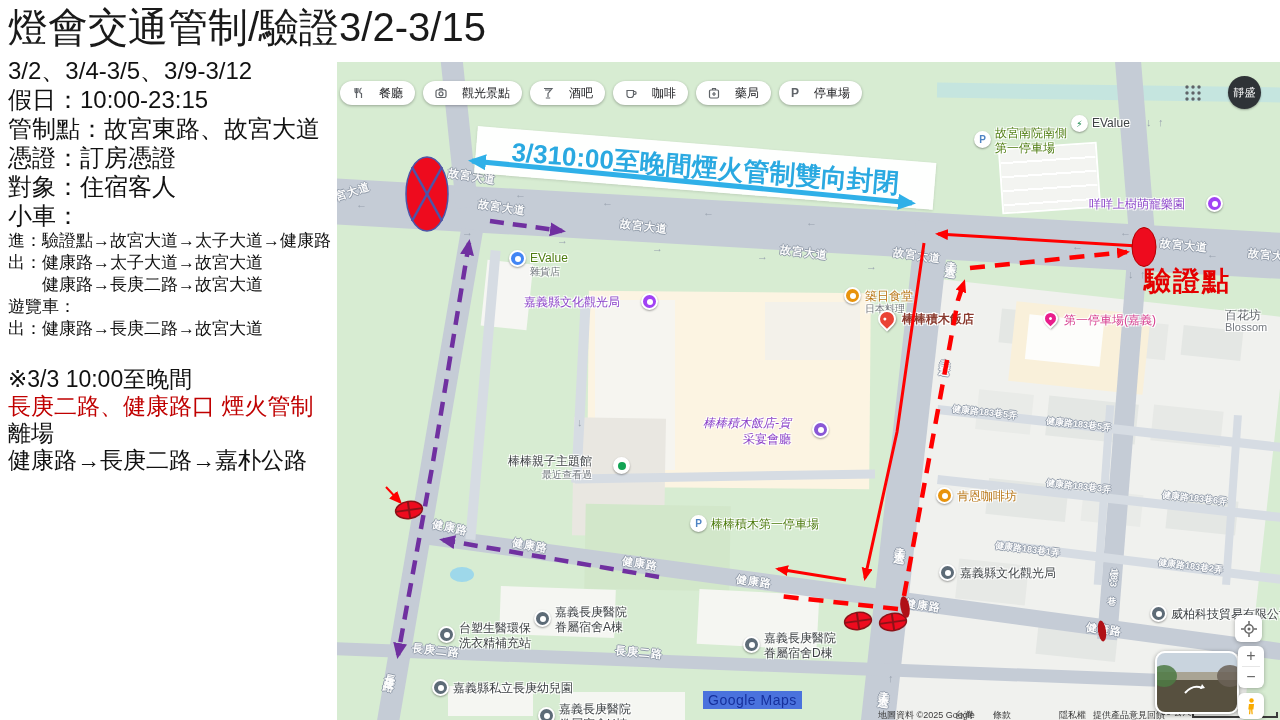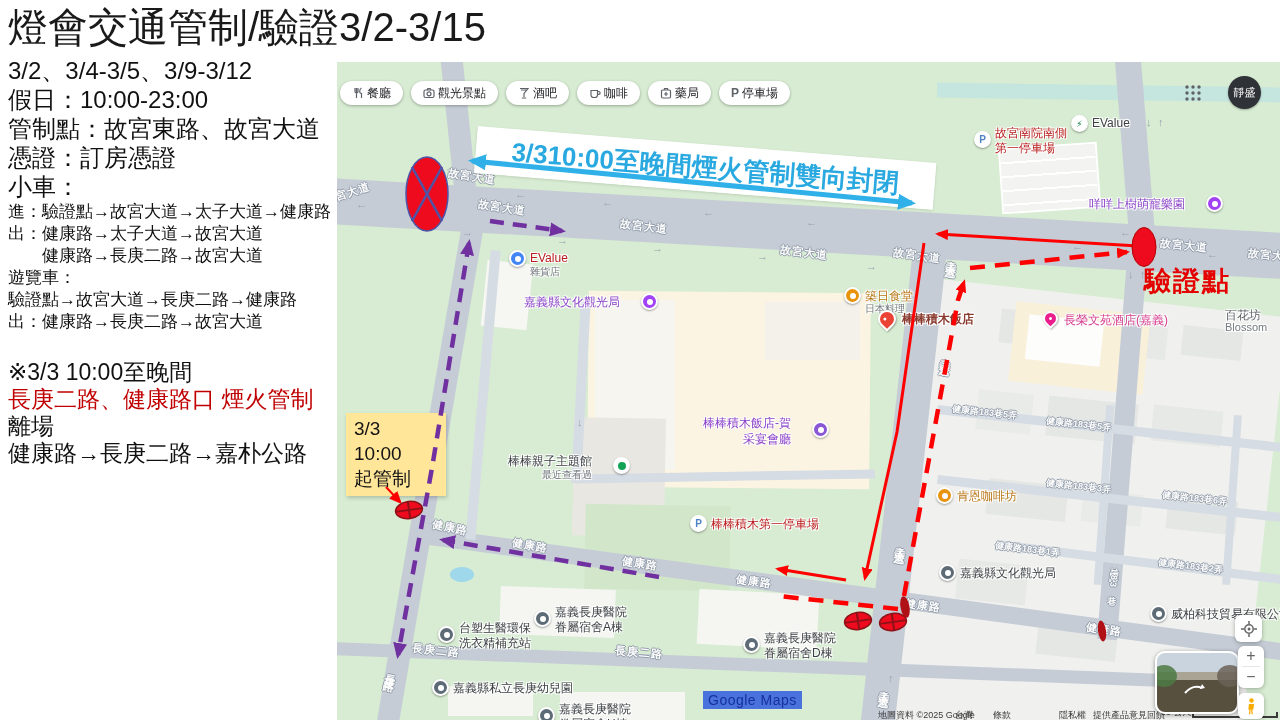--- a/index.html
+++ b/index.html
@@ -31,24 +31,24 @@
   .pic .dot{width:6px;height:6px;border-radius:50%;background:#fff;}
   .pin{position:absolute;left:0;top:0;width:15px;height:15px;border-radius:50% 50% 50% 0;
        transform:rotate(-45deg);border:2px solid #fff;box-shadow:0 1px 2px rgba(0,0,0,.35);box-sizing:border-box;}
   .pin .dot{position:absolute;left:4px;top:4px;width:3px;height:3px;border-radius:50%;background:#fff;}
   .plab{position:absolute;left:21px;top:1px;font-size:12px;font-weight:500;white-space:nowrap;color:#3c4043;
         text-shadow:-1px -1px 0 #fff,1px -1px 0 #fff,-1px 1px 0 #fff,1px 1px 0 #fff,0 0 2px #fff;}
   .psub{position:absolute;left:21px;top:15px;font-size:10px;font-weight:400;color:#757a80;white-space:nowrap;
         text-shadow:-1px -1px 0 #fff,1px -1px 0 #fff,-1px 1px 0 #fff,1px 1px 0 #fff;}
   .plab.l{left:auto;right:21px;text-align:right;}
   .psub.l{left:auto;right:21px;text-align:right;}
-  .c-blue{color:#b91c1c;} .c-purple{color:#8b42c9;} .c-orange{color:#b87514;} .c-pink{color:#d63d8f;} .c-gray{color:#5f6368;}
+  .c-blue{color:#4d7c0f;} .c-purple{color:#8b42c9;} .c-orange{color:#b87514;} .c-pink{color:#d63d8f;} .c-gray{color:#5f6368;}
   
   #chips{position:absolute;left:3px;top:19px;display:flex;gap:8px;z-index:20;}
-  .chip{display:flex;align-items:center;gap:3px;height:24px;padding:0 12px;background:#fff;border-radius:13px;
+  .chip{display:flex;align-items:center;gap:15px;height:24px;padding:0 12px;background:#fff;border-radius:13px;
         box-shadow:0 1px 3px rgba(0,0,0,.3);font-size:12px;color:#202124;white-space:nowrap;}
   .chip svg{display:block;}
   .chip .pch{font-size:12px;font-weight:700;color:#5f6368;}
   
   #grid-ic{position:absolute;left:847px;top:22px;z-index:20;}
   #avatar{position:absolute;left:891px;top:14px;width:33px;height:33px;border-radius:50%;background:#2f3337;
           color:#fff;font-size:11px;display:flex;align-items:center;justify-content:center;z-index:20;box-shadow:0 1px 2px rgba(0,0,0,.3);}
   
   .ctl{position:absolute;background:#fff;border-radius:6px;box-shadow:0 1px 4px rgba(0,0,0,.3);z-index:30;}
   #locate{left:898px;top:553px;width:27px;height:27px;display:flex;align-items:center;justify-content:center;}
@@ -82,29 +82,29 @@
 </style>
 </head>
 <body>
 
 <div id="stage">
 
   <div id="left-panel">
     <div class="ttl">燈會交通管制/驗證3/2-3/15</div>
     <div id="lines">
       <div class="t-lg">3/2、3/4-3/5、3/9-3/12</div>
-      <div class="t-lg">假日：10:00-23:00</div>
+      <div class="t-lg">假日：10:00-23:15</div>
       <div class="t-lg">管制點：故宮東路、故宮大道</div>
       <div class="t-lg">憑證：訂房憑證</div>
+      <div class="t-lg">對象：住宿客人</div>
       <div class="t-lg">小車：</div>
       <div class="t-sm">進：驗證點→故宮大道→太子大道→健康路</div>
       <div class="t-sm">出：健康路→太子大道→故宮大道</div>
       <div class="t-sm">　　健康路→長庚二路→故宮大道</div>
       <div class="t-sm">遊覽車：</div>
-      <div class="t-sm">驗證點→故宮大道→長庚二路→健康路</div>
       <div class="t-sm">出：健康路→長庚二路→故宮大道</div>
       <div class="t-md gap">※3/3 10:00至晚間</div>
       <div class="t-md red">長庚二路、健康路口 煙火管制</div>
       <div class="t-md">離場</div>
       <div class="t-md">健康路→長庚二路→嘉朴公路</div>
     </div>
   </div>
 
   <div id="map">
 
@@ -227,21 +227,21 @@
     <div class="poi" style="left:541px;top:248px;">
       <span class="pin" style="background:#ea4335;width:18px;height:18px;">
           <span class="dot"></span>
         </span>
       <span class="plab" style="left:24px;font-weight:700;color:#8a3a2e;">棒棒積木飯店</span>
     </div>
     <div class="poi" style="left:475px;top:359px;">
       <span class="pic" style="background:#8957d6;">
           <span class="dot"></span>
         </span>
-      <span class="plab l c-purple" style="top:-6px;">棒棒積木飯店-賀</span>
+      <span class="plab l c-purple" style="top:-6px;font-style:italic;">棒棒積木飯店-賀</span>
       <span class="psub l c-purple" style="top:10px;font-size:12px;">采宴會廳</span>
     </div>
     <div class="poi" style="left:276px;top:395px;">
       <span class="pic" style="background:#fff;">
           <span class="dot" style="background:#12a454;width:8px;height:8px;"></span>
         </span>
       <span class="plab l" style="top:-4px;">棒棒親子主題館</span>
       <span class="psub l" style="top:11px;">最近查看過</span>
     </div>
     <div class="poi" style="left:353px;top:453px;">
@@ -260,21 +260,21 @@
     <div class="poi" style="left:869px;top:133px;">
       <span class="pic" style="background:#a142f4;">
           <span class="dot"></span>
         </span>
       <span class="plab l c-purple">咩咩上樹萌寵樂園</span>
     </div>
     <div class="poi" style="left:706px;top:249px;">
       <span class="pin" style="background:#e91e8c;">
           <span class="dot"></span>
         </span>
-      <span class="plab c-pink">長榮文苑酒店(嘉義)</span>
+      <span class="plab c-pink">第一停車場(嘉義)</span>
     </div>
     <div class="poi" style="left:888px;top:244px;">
       <span class="plab c-gray" style="left:0;">百花坊</span>
       <span class="psub" style="left:0;top:15px;font-size:11px;">Blossom</span>
     </div>
     <div class="poi" style="left:599px;top:425px;">
       <span class="pic" style="background:#e8930c;">
           <span class="dot"></span>
         </span>
       <span class="plab c-orange">肯恩咖啡坊</span>
@@ -420,25 +420,20 @@
     <span class="attr" style="left:756px;">提供產品意見回饋</span>
     <span class="attr" style="left:824px;top:644px;">50 公尺</span>
     <div id="scalebar"></div>
     <span id="corner-text">北園直由預4</span>
   </div>
 
   <div id="banner">
     <span>3/310:00至晚間煙火管制雙向封閉</span>
   </div>
 
-  <div id="note">
-    <div>3/3</div>
-    <div>10:00</div>
-    <div>起管制</div>
-  </div>
 
   <div id="checkpoint-label">驗證點</div>
 
   <svg id="overlay" width="1280" height="720" viewBox="0 0 1280 720">
     <defs>
       <marker id="arB" markerUnits="userSpaceOnUse" markerWidth="20" markerHeight="18" refX="14" refY="8" orient="auto-start-reverse">
           <path d="M0,0L18,8L0,16z" fill="#2fb0e8"></path>
         </marker>
       <marker id="arP" markerUnits="userSpaceOnUse" markerWidth="18" markerHeight="16" refX="12" refY="7" orient="auto-start-reverse">
           <path d="M0,0L16,7L0,14z" fill="#7030a0"></path>

